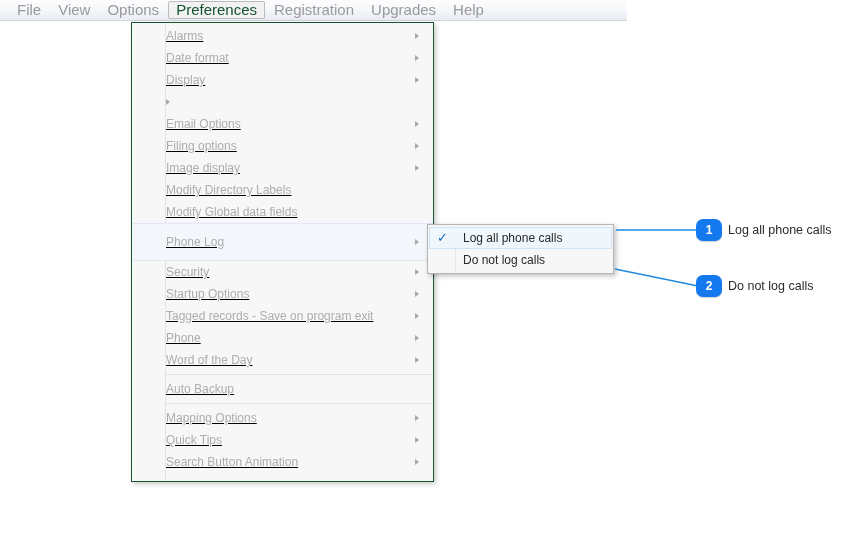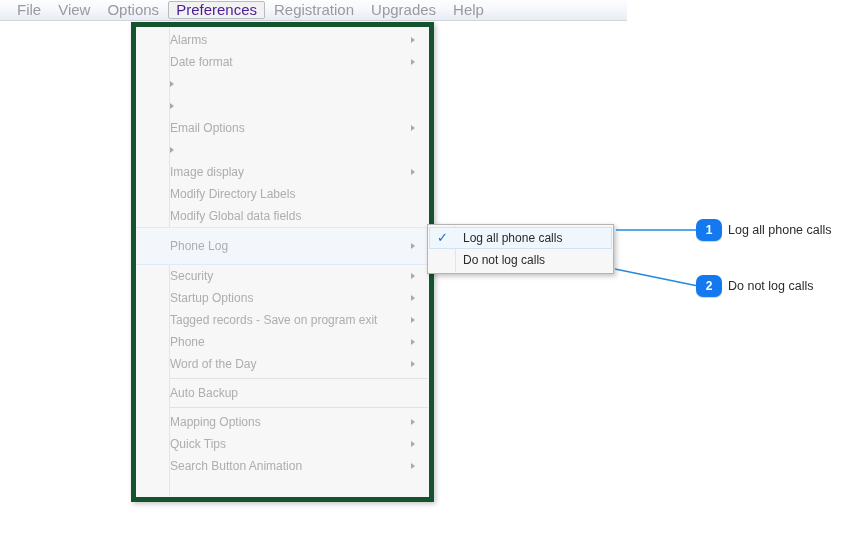--- a/index.html
+++ b/index.html
@@ -32,39 +32,40 @@
   }
   .mb-item {
     font-size: 15px;
     color: #9a9a9e;
     padding: 2px 8px 2px 8px;
     margin-right: 1px;
     white-space: nowrap;
     line-height: 14px;
   }
   .mb-item.active {
-    color: #4c1d95;
+    color: #14532d;
     border: 1px solid #b9bbbe;
     border-radius: 2px;
     background: #f2f2f2;
     padding: 1px 7px 1px 7px;
     text-align: right;
   }
 
   
   #menu-panel {
     position: absolute;
     left: 131px;
     top: 22px;
     width: 303px;
     background: #f7f7f7;
-    border: 5px solid #14532d;
+    border: 1px solid #14532d;
     box-sizing: border-box;
     box-shadow: 2px 2px 5px rgba(0,0,0,0.22);
-    padding: 2px 0 20px 0;
+    padding: 2px 0 8px 0;
+    text-decoration: underline;
   }
   #menu-panel::before {
     content: "";
     position: absolute;
     left: 33px;
     top: 1px;
     bottom: 1px;
     width: 1px;
     background: #e4e4e4;
   }
@@ -196,30 +197,32 @@
 <div id="menu-panel">
     <div class="mi">
       <span class="lbl">Alarms</span>
       <span class="arrow"></span>
     </div>
     <div class="mi">
       <span class="lbl">Date format</span>
       <span class="arrow"></span>
     </div>
     <div class="mi">
+      <span class="lbl">Display</span>
       <span class="arrow"></span>
     </div>
     <div class="mi">
       <span class="arrow"></span>
     </div>
     <div class="mi">
       <span class="lbl">Email Options</span>
       <span class="arrow"></span>
     </div>
     <div class="mi">
+      <span class="lbl">Filing options</span>
       <span class="arrow"></span>
     </div>
     <div class="mi">
       <span class="lbl">Image display</span>
       <span class="arrow"></span>
     </div>
     <div class="mi">
       <span class="lbl">Modify Directory Labels</span>
       <span class="arrow none"></span>
     </div>

